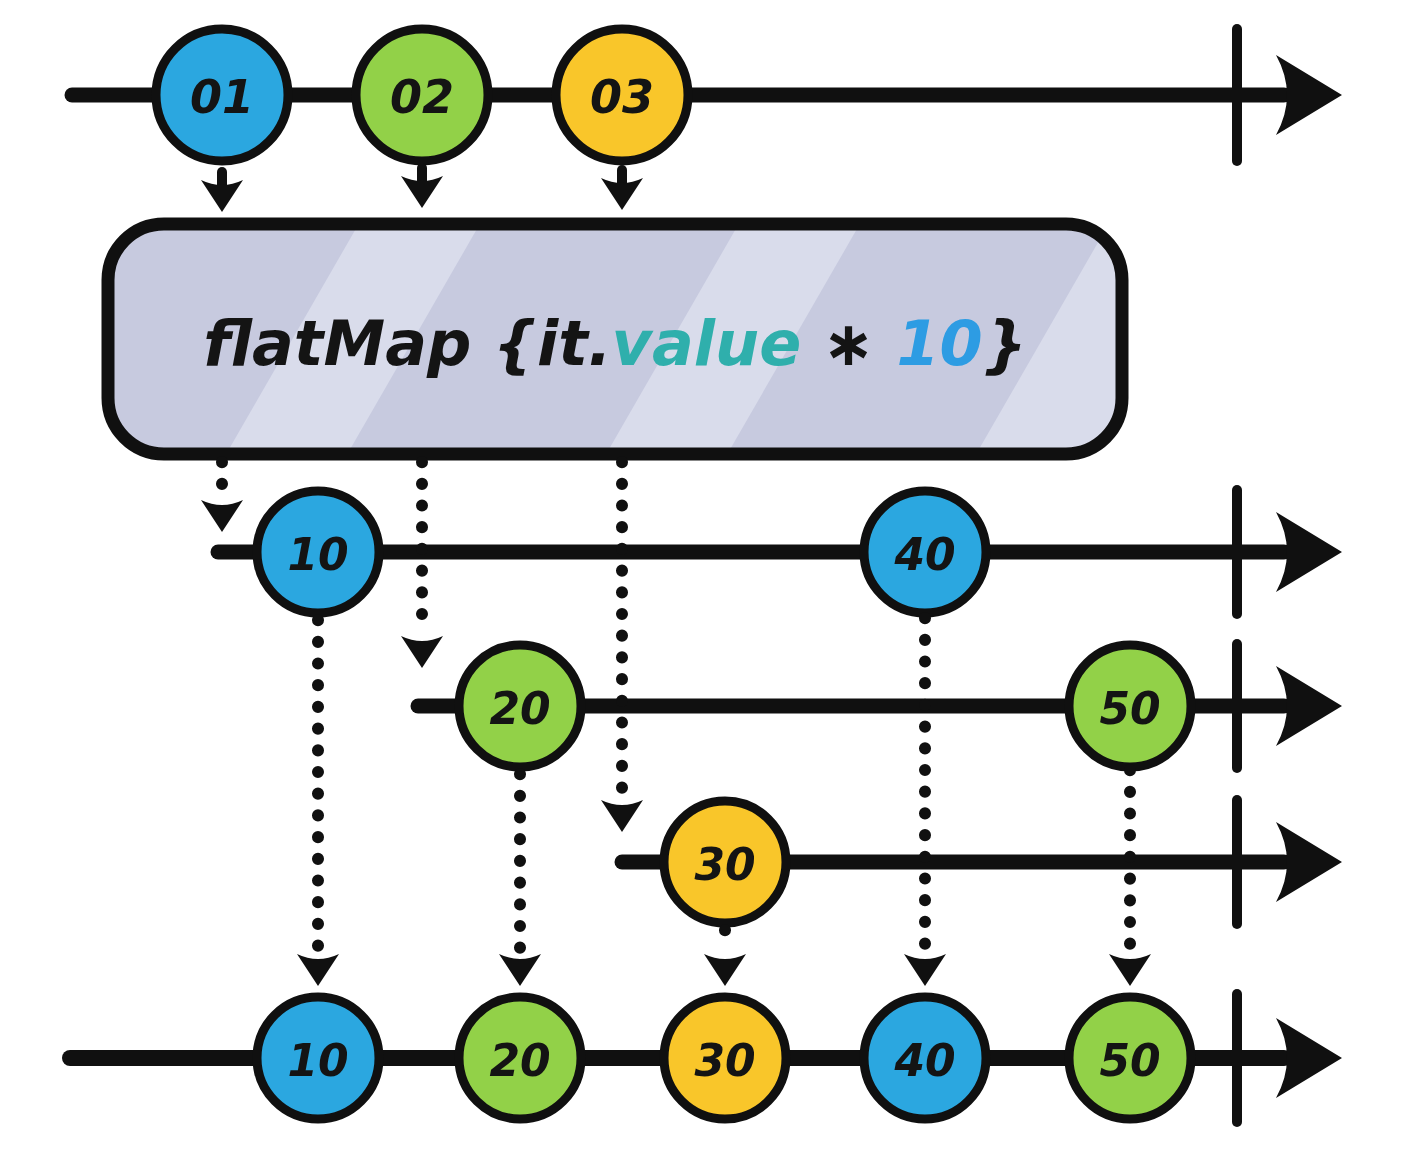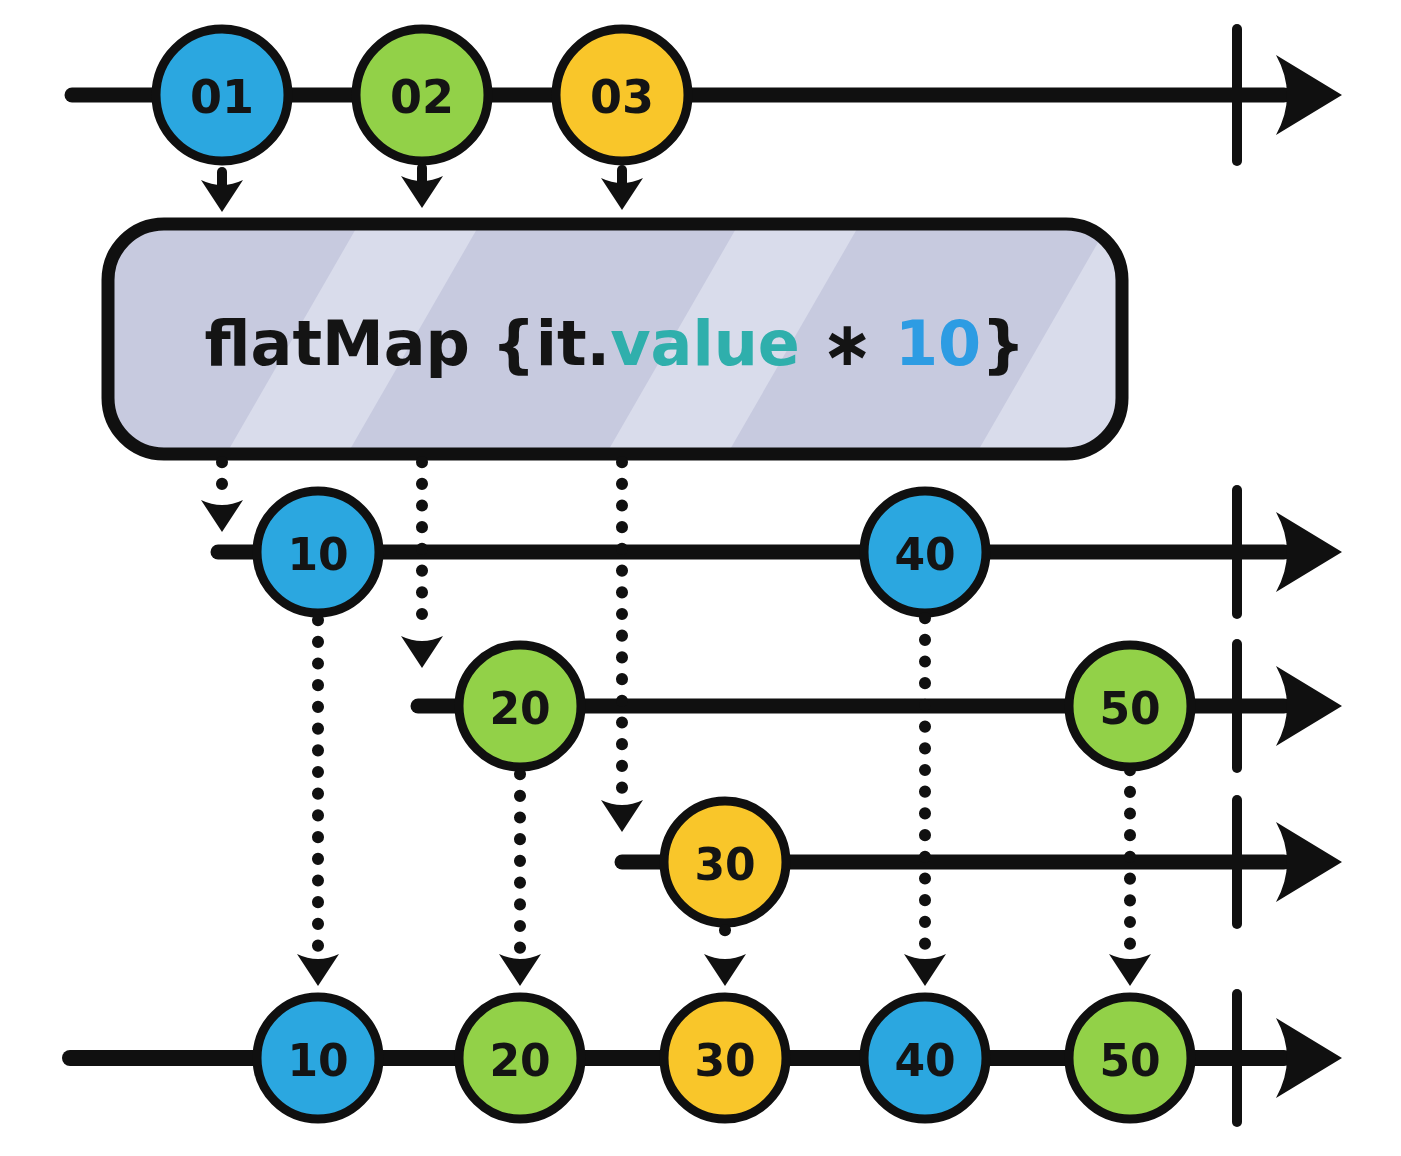--- a/index.html
+++ b/index.html
@@ -6,20 +6,21 @@
     margin: 0;
     padding: 0;
     background: #ffffff;
   }
   .stage {
     position: relative;
     width: 1401px;
     height: 1148px;
     background: #d946ef;
     overflow: hidden;
+    font-style: italic;
   }
   svg {
     display: block;
     width: 1401px;
     height: 1156px;
   }
   svg text {
     font-family: "DejaVu Sans", "Liberation Sans", sans-serif;
   }
 </style>

